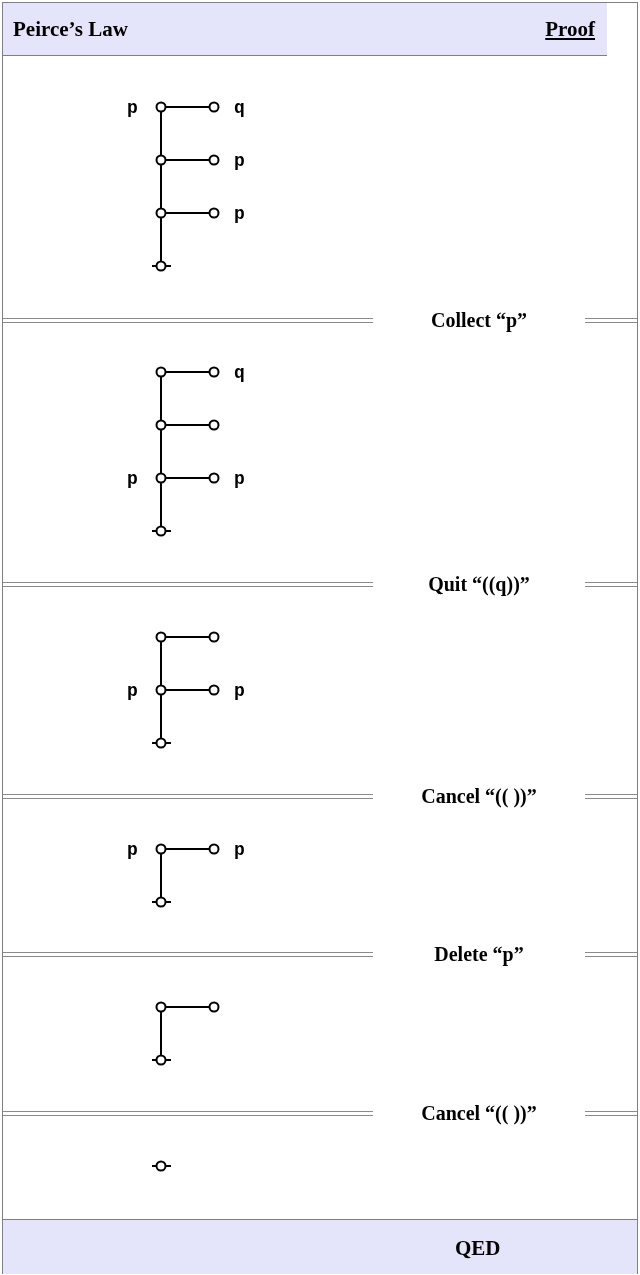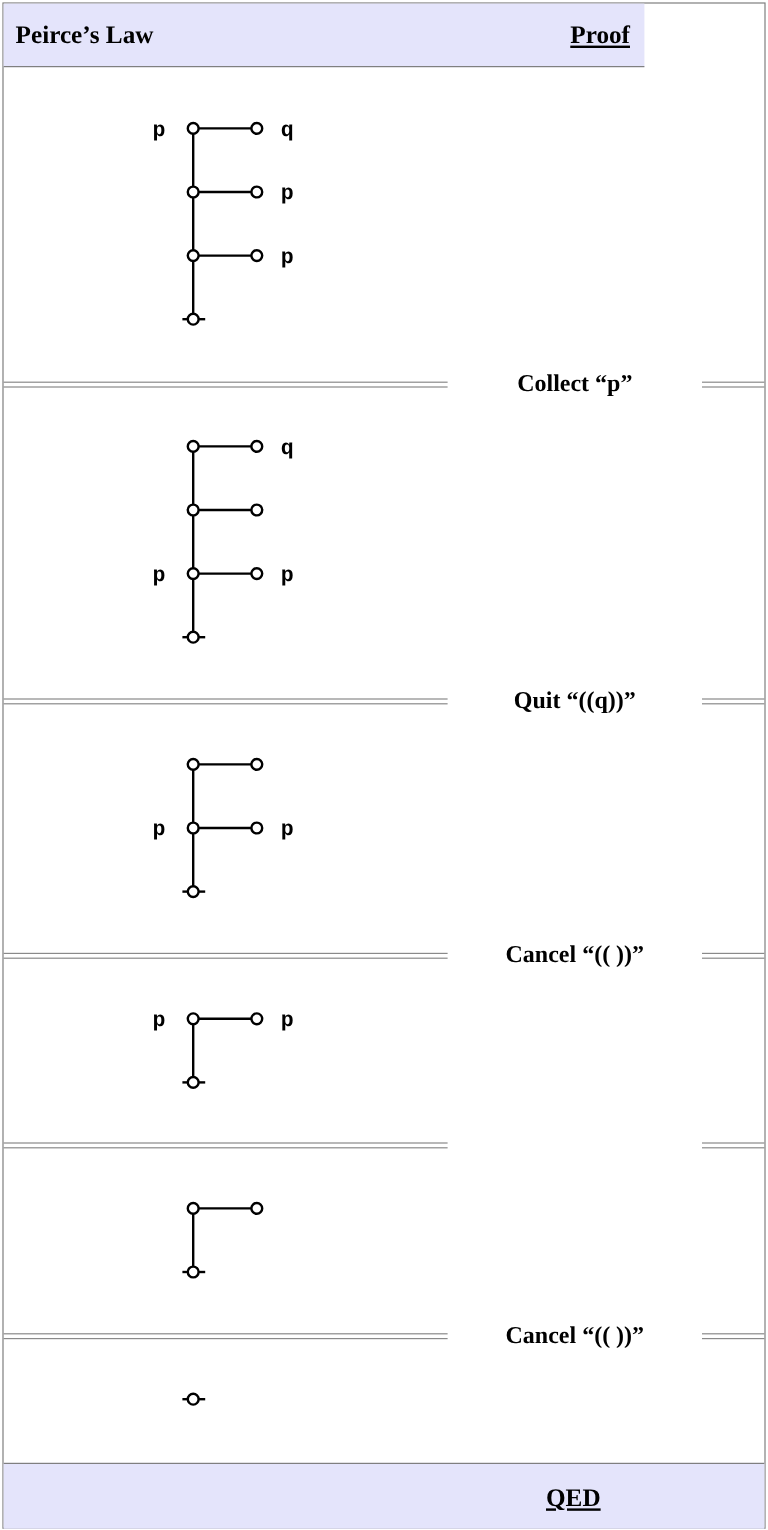--- a/index.html
+++ b/index.html
@@ -1,22 +1,22 @@
 <!DOCTYPE html>
 <html><head>
 <meta charset="utf-8">
 <style>
   html, body { margin:0; padding:0; background:#ffffff; }
   body { width:640px; height:1275px; position:relative; font-family:"Liberation Serif", serif; }
   .frame { position:absolute; left:2px; top:2px; width:634px; height:1270px; border:1px solid #7f7f7f; box-sizing:content-box; }
-  .header { position:absolute; left:0; top:0; width:534px; height:52px; background:#e4e4fb; border-bottom:1px solid #7f7f7f; }
+  .header { position:absolute; left:0; top:0; width:604px; height:52px; background:#e4e4fb; border-bottom:1px solid #7f7f7f; }
   .header .title { position:absolute; left:10px; top:14px; font-weight:bold; font-size:21px; color:#000; }
   .header .right { position:absolute; right:12px; top:14px; font-weight:bold; font-size:21px; color:#000;text-decoration:underline; }
   .footer { position:absolute; left:0; top:1216px; width:634px; height:54px; background:#e4e4fb; border-top:1px solid #7f7f7f; }
-  .footer .qed { position:absolute; left:452px; top:16px; font-weight:bold; font-size:21px; color:#000;text-decoration:underline; }
+  .footer .qed { position:absolute; left:452px; top:16px; font-weight:bold; font-size:21px; color:#000; }
   .sep { position:absolute; left:0; width:634px; height:24px; }
   .sep .line { position:absolute; height:5px; border-top:1px solid #8a8a8a; border-bottom:1px solid #8a8a8a; box-sizing:border-box; top:9px; }
   .sep .l { left:0; width:370px; }
   .sep .r { left:582px; width:52px; }
   .sep .label { position:absolute; left:370px; width:212px; text-align:center; top:0; font-weight:bold; font-size:20px; color:#000; }
   svg.diag { position:absolute; left:0; top:0; overflow:visible; }
   .lbl { font-family:"Liberation Mono", monospace; font-weight:bold; font-size:18px; fill:#000; }
 </style>
 </head>
 <body>
@@ -124,20 +124,21 @@
     <span class="label">Collect “p”</span>
     <div class="line r"></div>
   </div>
   <div class="sep" style="top:782px;">
     <div class="line l"></div>
     <span class="label">Cancel “(( ))”</span>
     <div class="line r"></div>
   </div>
   <div class="sep" style="top:940px;">
     <div class="line l"></div>
+    <span class="label">Delete “p”</span>
     <div class="line r"></div>
   </div>
   <div class="sep" style="top:1099px;">
     <div class="line l"></div>
     <span class="label">Cancel “(( ))”</span>
     <div class="line r"></div>
   </div>
 
   <div class="footer">
     <span class="qed">QED</span>

